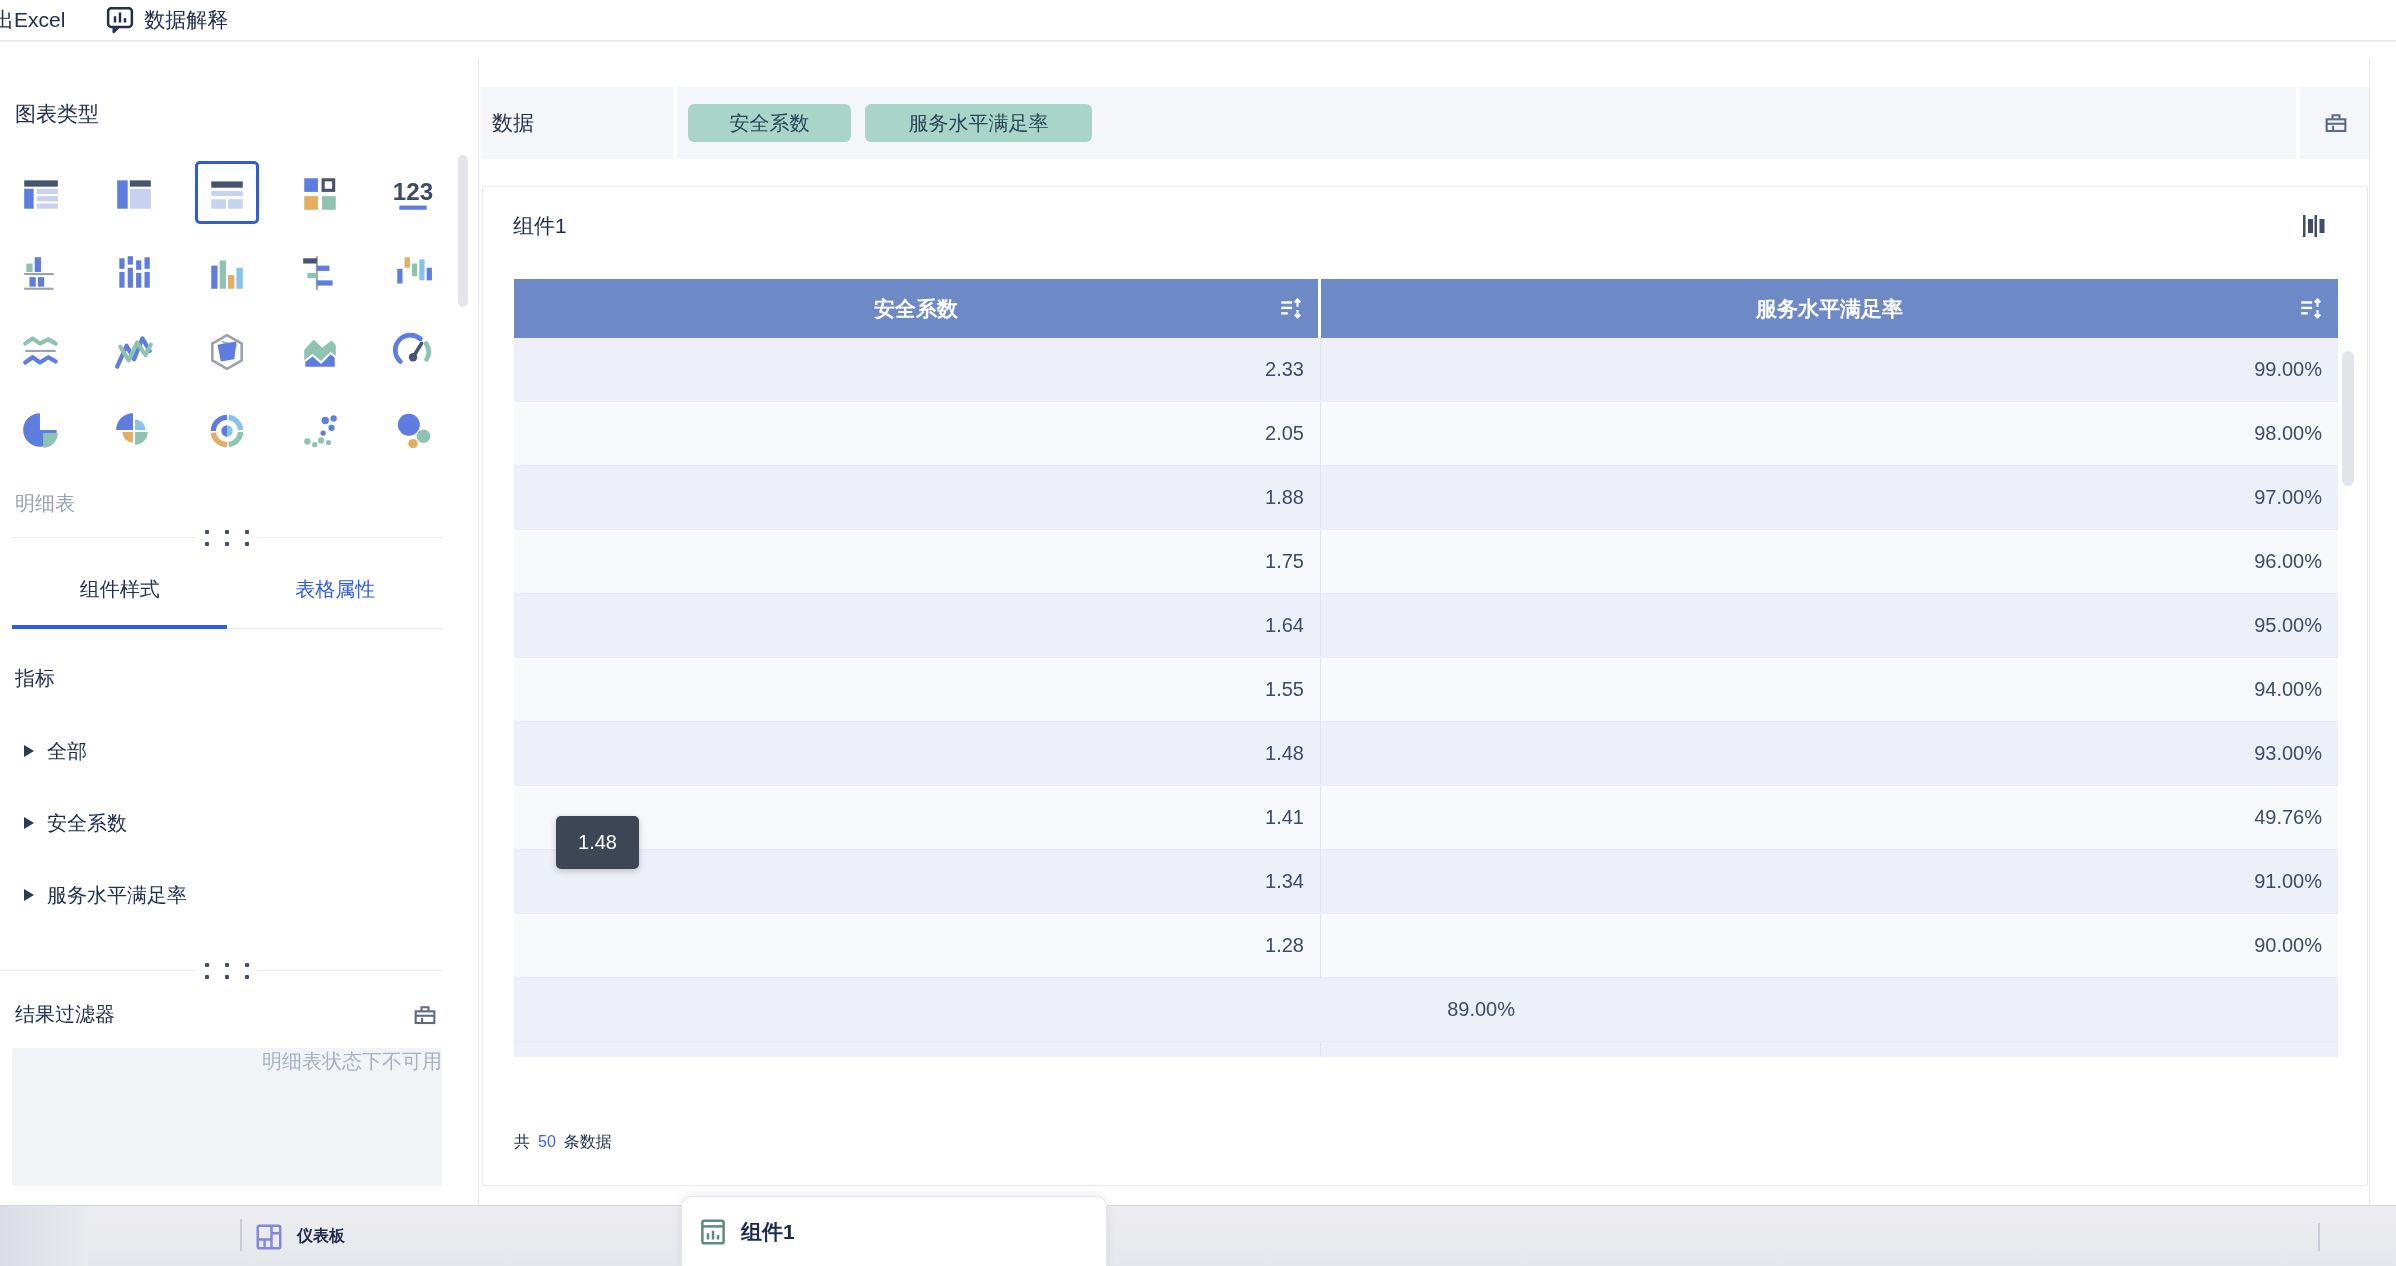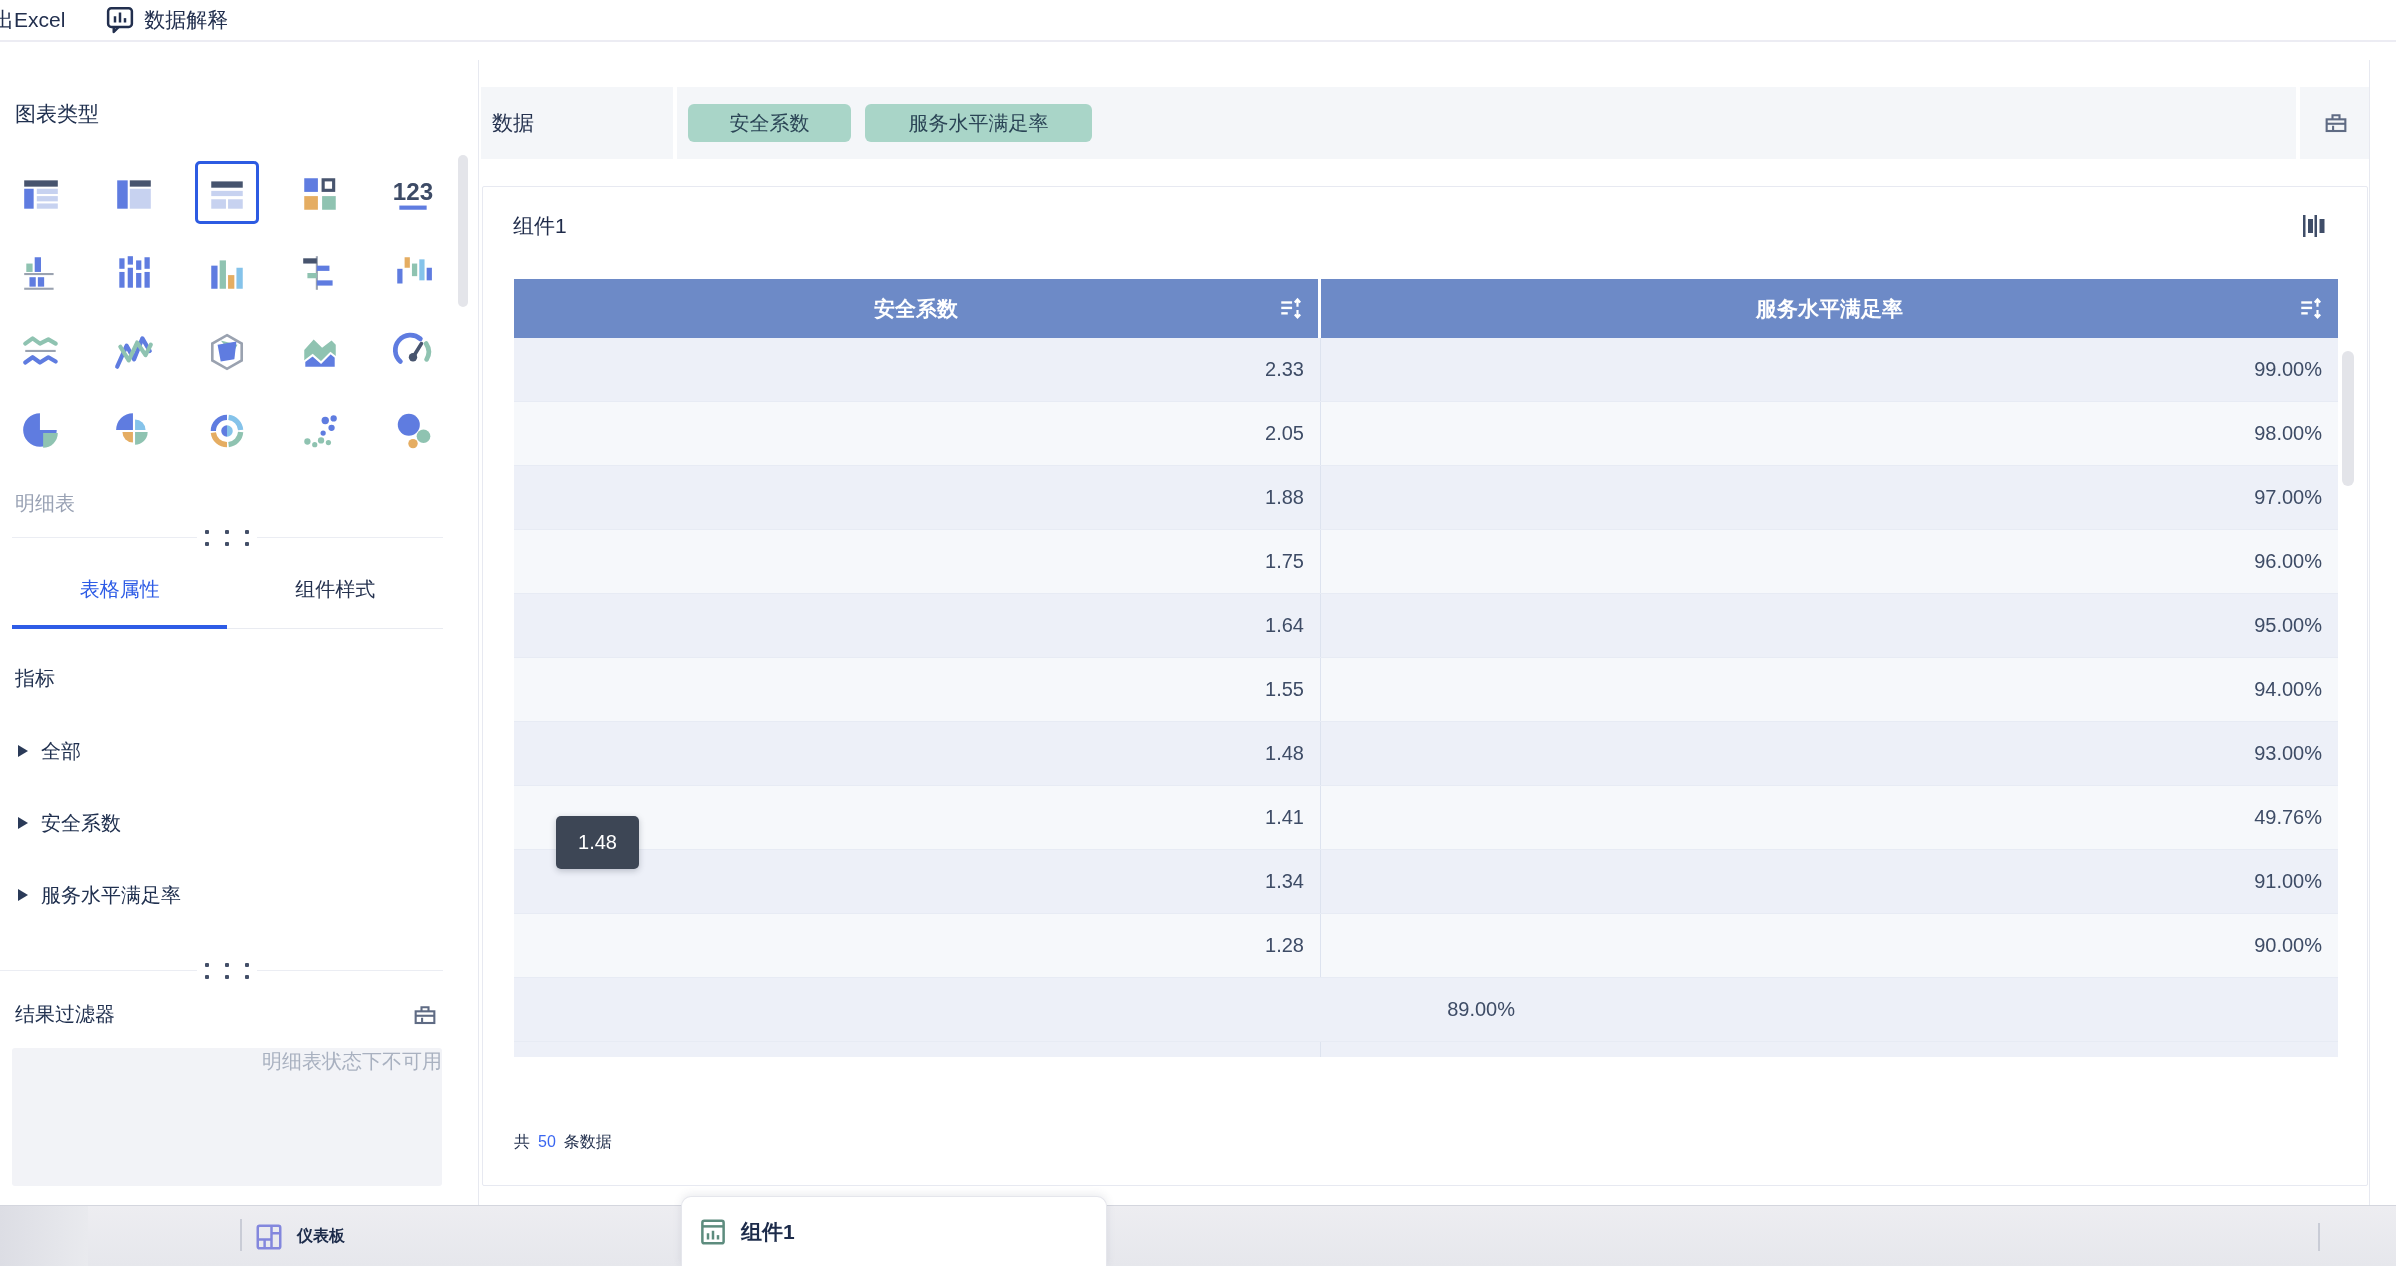--- a/index.html
+++ b/index.html
@@ -31,21 +31,21 @@
   .dots { position:absolute; width:60px; height:24px; background:#fff; display:grid;
     grid-template-columns:repeat(3,1fr); grid-template-rows:repeat(2,1fr);
     place-items:center; cursor:pointer; }
   .dots i { width:4px; height:4px; background:#434f68; border-radius:1px; }
   #tabs { position:absolute; left:12px; top:505px; width:431px; height:60px; display:flex; }
   .ptab { flex:1; text-align:center; font-size:20px; line-height:48px; cursor:pointer; color:#25324f; }
   .ptab.active { color:#2e5ce6; }
   #tab-underline { position:absolute; left:12px; top:565px; width:215px; height:4px; background:#2e5ce6; }
   #tab-line { position:absolute; left:12px; top:568px; width:431px; height:1px; background:#e9ebf1; }
   #metrics-title { position:absolute; left:15px; top:605px; font-size:20px; color:#20304f; }
-  .metric { position:absolute; left:18px; height:28px; display:flex; align-items:center; cursor:pointer; }
+  .metric { position:absolute; left:24px; height:28px; display:flex; align-items:center; cursor:pointer; }
   .tri { width:0; height:0; border-left:10px solid #2a3a58; border-top:6px solid transparent;
     border-bottom:6px solid transparent; margin-right:13px; }
   .metric span { font-size:20px; color:#20304f; }
   #filter-title { position:absolute; left:15px; top:941px; font-size:20px; color:#20304f; }
   #filter-icon-sidebar { position:absolute; left:411px; top:942px; cursor:pointer; }
   #filter-box { position:absolute; left:12px; top:988px; width:430px; height:138px;
     background:#f2f3f7; border-radius:3px; }
   #filter-hint { display:block; text-align:right; font-size:20px; color:#a9b1c0; }
 
   
@@ -298,22 +298,22 @@
   <div class="dots" style="left:197px; top:466px;">
     <i></i>
       <i></i>
       <i></i>
       <i></i>
       <i></i>
       <i></i>
     </div>
 
   <div id="tabs">
+    <div class="ptab">组件样式</div>
     <div class="ptab active">表格属性</div>
-    <div class="ptab">组件样式</div>
   </div>
   <div id="tab-line"></div>
   <div id="tab-underline"></div>
 
   <div id="metrics-title">指标</div>
   <div class="metric" style="top:677px;">
     <span class="tri"></span>
     <span>全部</span>
     </div>
   <div class="metric" style="top:749px;">

